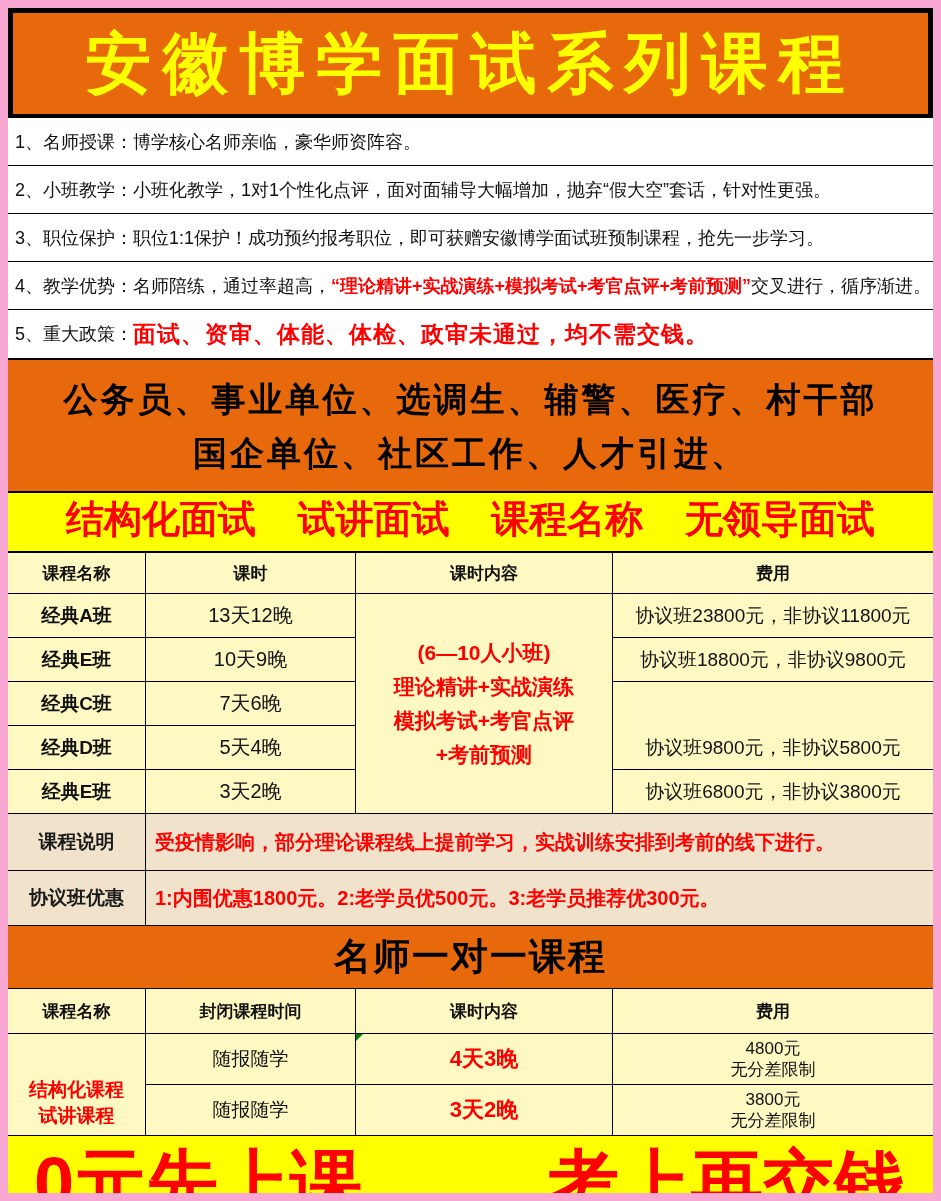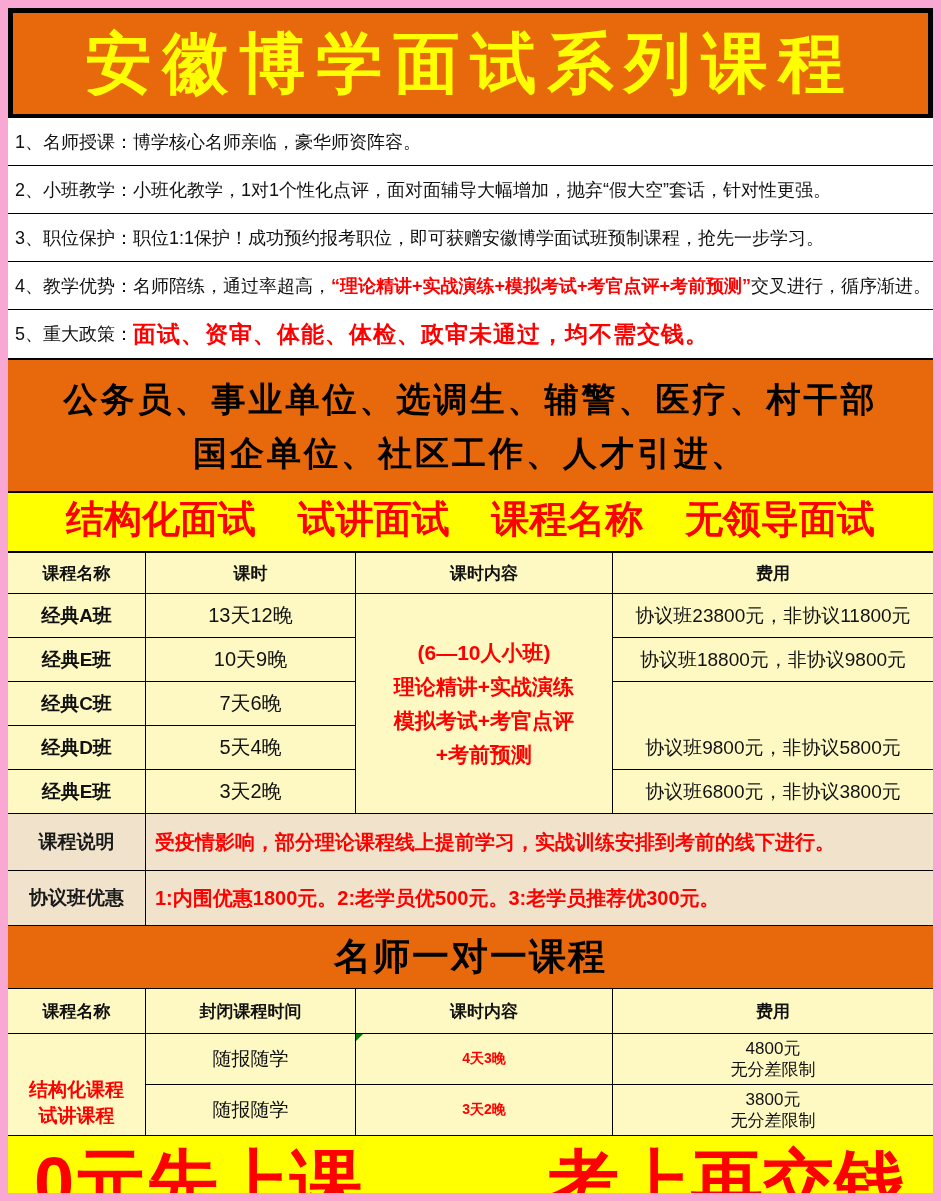--- a/index.html
+++ b/index.html
@@ -111,21 +111,21 @@
     grid-template-rows:45px 51px 51px;
   }
   .t2-names{
     grid-column:1; grid-row:2/4;
     display:flex; flex-direction:column; align-items:center; justify-content:flex-end;
     padding:6px 0;
     border-right:1px solid #000; border-bottom:1px solid #000;
     color:#FF0000; font-weight:bold; font-size:19px; text-align:center;
   }
   .sched-cell{ font-size:19px; }
-  .dur2-cell{ color:#FF0000; font-weight:bold; font-size:14px; position:relative; }
+  .dur2-cell{ color:#FF0000; font-weight:bold; font-size:22px; position:relative; }
   .fee2-cell{ flex-direction:column; font-size:17px; line-height:21px; }
   .corner{
     position:absolute; top:0; left:0; width:0; height:0;
     border-top:7px solid #008000; border-right:7px solid transparent;
   }
 
   
   .bottom{
     flex:1 1 auto; background:#FFFF00;
     display:flex; align-items:center; justify-content:space-between;

